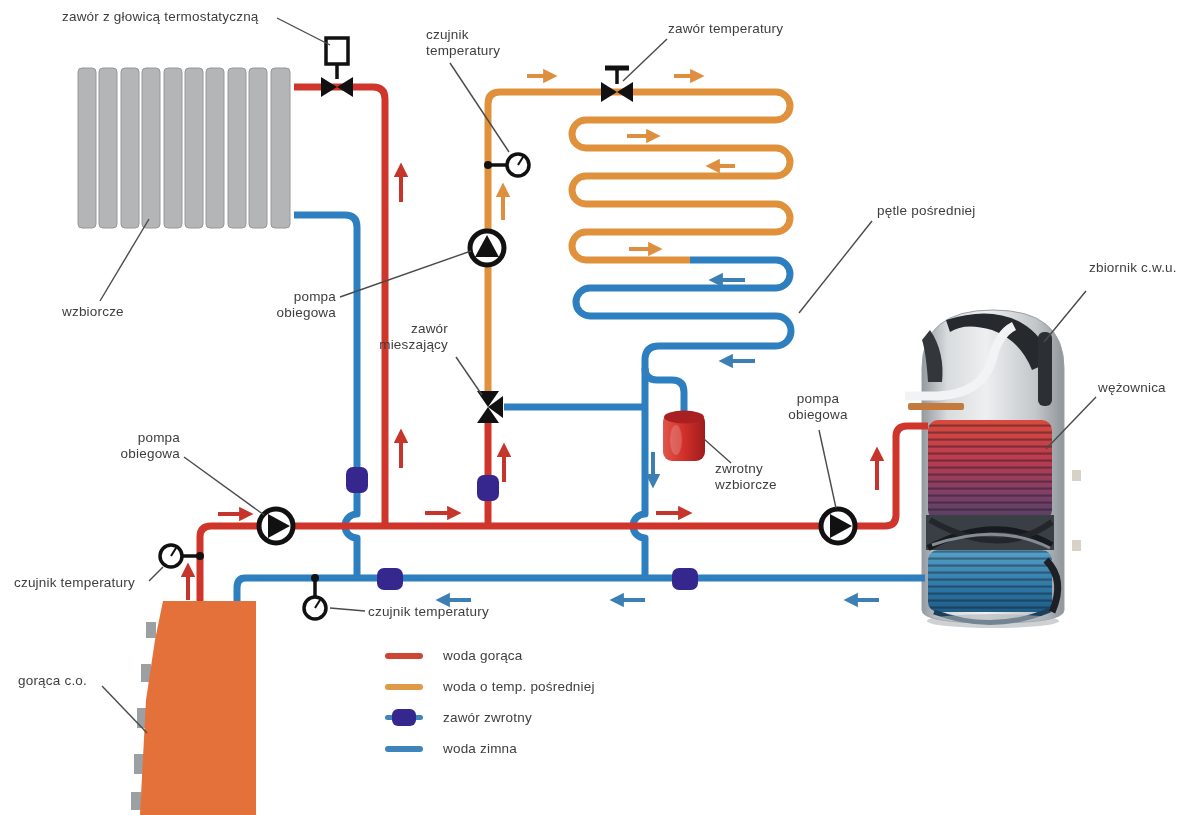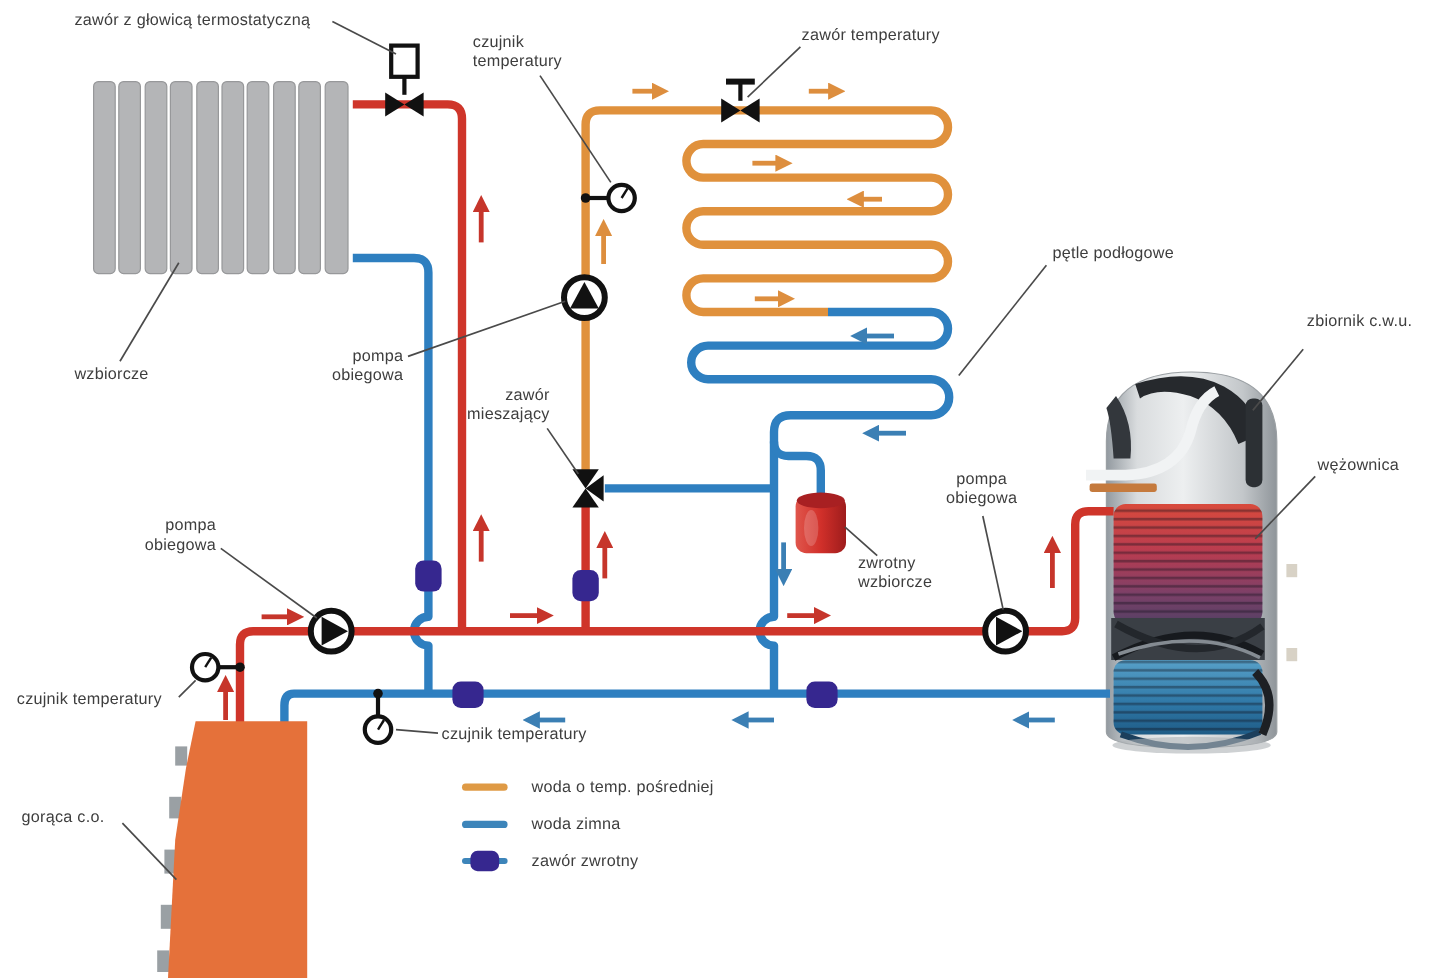--- a/index.html
+++ b/index.html
@@ -230,51 +230,55 @@
     <line x1="704" y1="439" x2="731" y2="463"></line>
     <line x1="184" y1="457" x2="264" y2="515"></line>
     <line x1="149" y1="581" x2="163" y2="567"></line>
     <line x1="365" y1="611" x2="330" y2="608"></line>
     <line x1="102" y1="686" x2="147" y2="733"></line>
     <line x1="100" y1="301" x2="149" y2="219"></line>
   </g>
 </svg>
 
 <div class="lbl nw" style="left:62px;top:9px">zawór z głowicą termostatyczną</div>
-<div class="lbl" style="left:394px;top:27px">czujnik
+<div class="lbl" style="left:426px;top:27px">czujnik
 temperatury</div>
 <div class="lbl nw" style="left:668px;top:21px">zawór temperatury</div>
-<div class="lbl nw" style="left:877px;top:203px">pętle podłogowe</div>
+<div class="lbl nw" style="left:877px;top:203px">pętle pośredniej</div>
 <div class="lbl nw" style="left:1089px;top:260px">zbiornik c.w.u.</div>
 <div class="lbl nw" style="left:1098px;top:380px">wężownica</div>
 <div class="lbl nw" style="left:62px;top:304px">wzbiorcze</div>
 <div class="lbl r" style="left:270px;top:289px;width:66px">pompa
 obiegowa</div>
-<div class="lbl r" style="left:386px;top:321px;width:72px">zawór
+<div class="lbl r" style="left:376px;top:321px;width:72px">zawór
 mieszający</div>
 <div class="lbl c" style="left:784px;top:391px;width:68px">pompa
 obiegowa</div>
 <div class="lbl" style="left:715px;top:461px">zwrotny
 wzbiorcze</div>
 <div class="lbl r" style="left:112px;top:430px;width:68px">pompa
 obiegowa</div>
 <div class="lbl nw" style="left:14px;top:575px">czujnik temperatury</div>
 <div class="lbl nw" style="left:368px;top:604px">czujnik temperatury</div>
 <div class="lbl nw" style="left:18px;top:673px">gorąca c.o.</div>
 
 <div class="legend" style="left:385px;top:640px">
   <div class="lrow">
+    <span class="lswatch" style="background: rgb(207, 68, 51);"></span>
+    <span class="ltext">woda gorąca</span>
+  </div>
+  <div class="lrow">
     <span class="lswatch" style="background: rgb(223, 154, 69);"></span>
     <span class="ltext">woda o temp. pośredniej</span>
-  </div>
-  <div class="lrow">
-    <span class="lswatch" style="background: rgb(61, 133, 186);"></span>
-    <span class="ltext">woda zimna</span>
   </div>
   <div class="lrow">
     <span class="lswatch thin" style="background: rgb(61, 133, 186);">
           <span class="pill" style="background: rgb(54, 39, 143);"></span>
         </span>
     <span class="ltext">zawór zwrotny</span>
   </div>
+  <div class="lrow">
+    <span class="lswatch" style="background: rgb(61, 133, 186);"></span>
+    <span class="ltext">woda zimna</span>
+  </div>
 </div>
 
 </div>
 
 </body></html>

